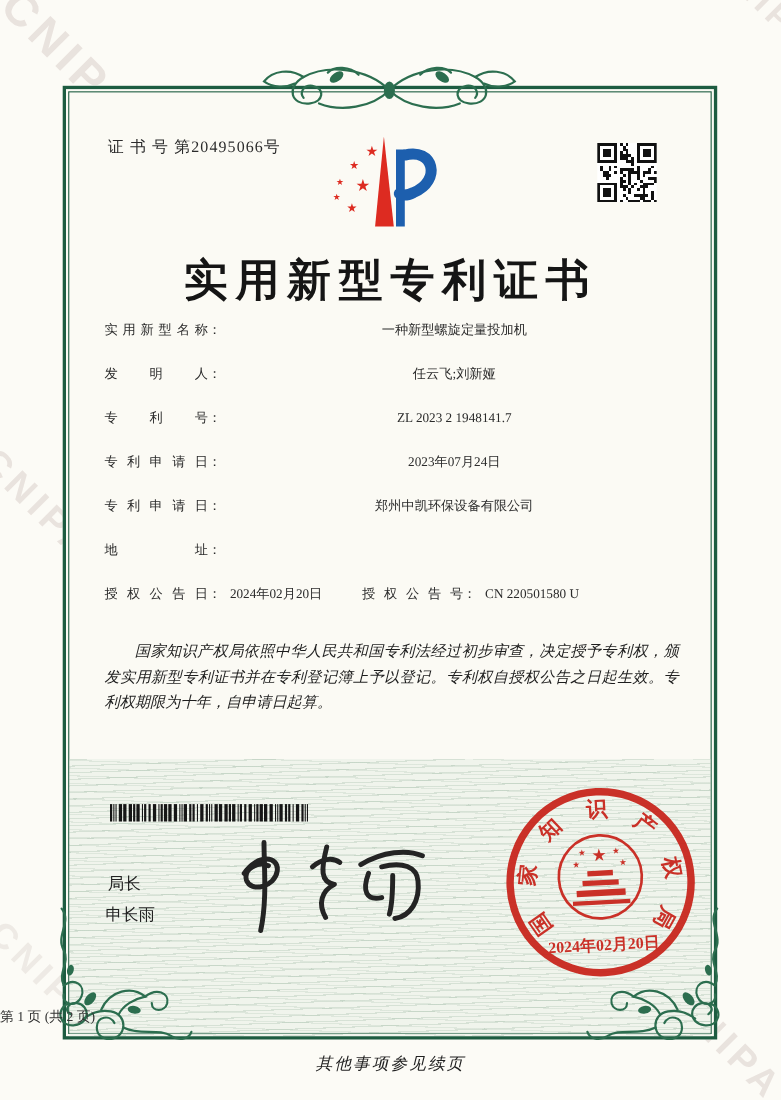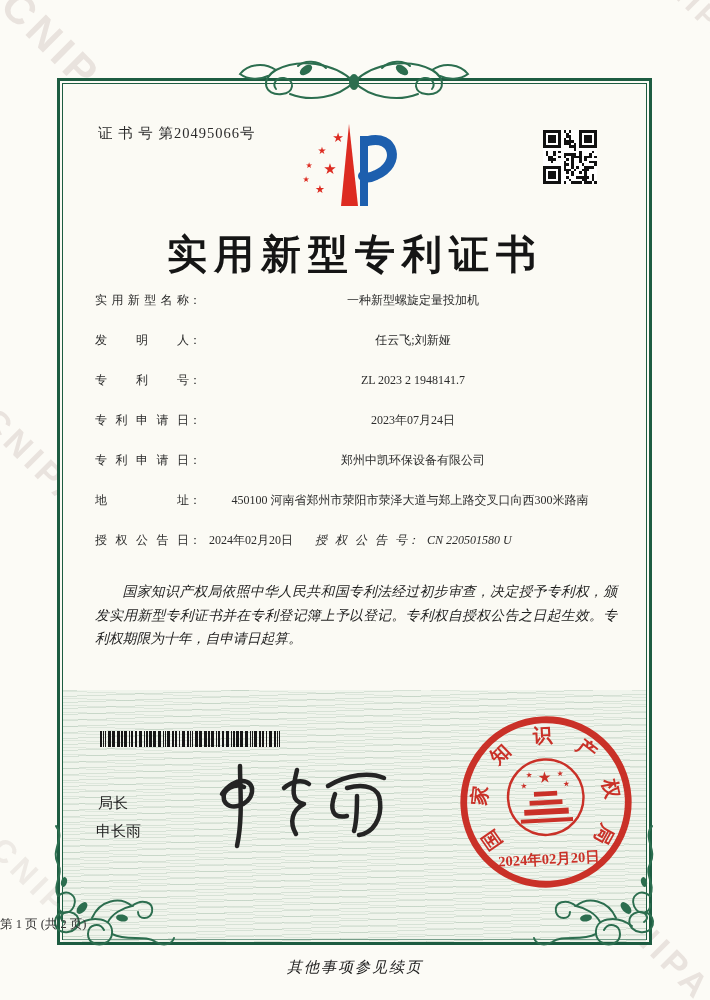--- a/index.html
+++ b/index.html
@@ -25,21 +25,21 @@
   .title{position:absolute;left:0;right:0;top:227px;text-align:center;font-size:40px;
          font-weight:700;letter-spacing:7px;color:#151515;}
   
   .fields{position:absolute;left:95px;top:288px;width:522px;font-size:12px;color:#2b2b2b;}
   .frow{display:flex;margin-bottom:16px;line-height:24px;}
   .flabel{flex:none;width:94px;text-align:justify;text-align-last:justify;}
   .colon{flex:none;padding:0 8px 0 0;}
   .fvalue{flex:1;text-align:center;}
   .grant{display:flex;line-height:24px;}
   .grant .flabel{width:94px;}
-  .grant .pair2{margin-left:22px;display:flex;font-style:italic;}
+  .grant .pair2{margin-left:36px;display:flex;}
   .grant .pair2 .flabel{width:92px;}
   
   .paras{position:absolute;left:95px;top:580px;width:522px;font-size:13.8px;line-height:1.72;
          text-align:justify;font-style:italic;color:#1d1d1d;}
   .paras p{margin:0 0 5px 0;text-indent:2em;}
   
   .barcode{position:absolute;left:100px;top:731px;width:182px;height:16px;}
   .director-title{position:absolute;left:98px;top:794px;font-size:15px;color:#222;}
   .director-name{position:absolute;left:96px;top:822px;font-size:15px;color:#222;}
   .sig{position:absolute;left:196px;top:758px;width:205px;height:92px;}
@@ -282,21 +282,20 @@
       <span class="fvalue">2023年07月24日</span>
     </div>
     <div class="frow">
       <span class="flabel">专利申请日</span>
       <span class="colon">：</span>
       <span class="fvalue">郑州中凯环保设备有限公司</span>
     </div>
     <div class="frow">
       <span class="flabel">地址</span>
       <span class="colon">：</span>
-      <span class="fvalue" style="max-width:402px;">450100 河南省郑州市荥阳市荥泽大道与郑上路交叉口向西300米路南</span>
     </div>
     <div class="grant">
       <span class="flabel">授权公告日</span>
       <span class="colon">：</span>
       <span>2024年02月20日</span>
       <span class="pair2">
         <span class="flabel">授权公告号</span>
         <span class="colon">：</span>
         <span>CN 220501580 U</span>
       </span>

